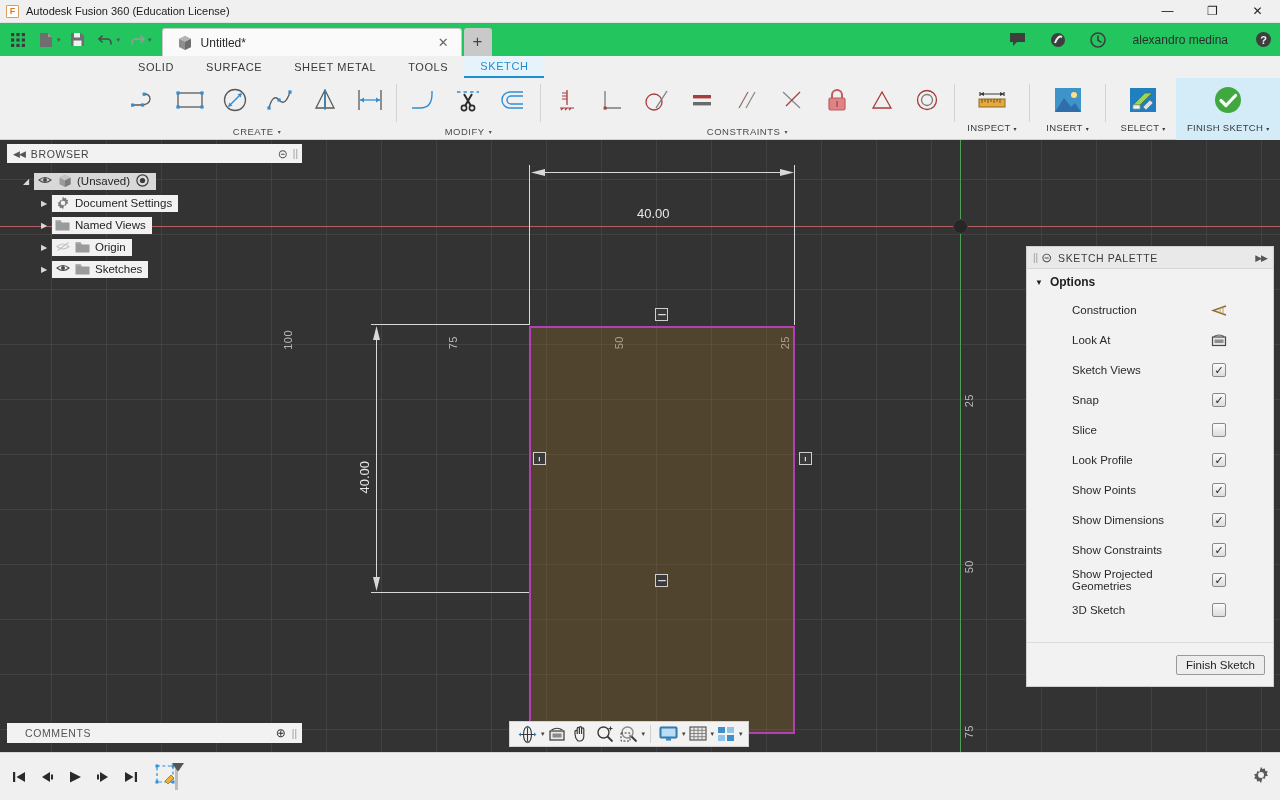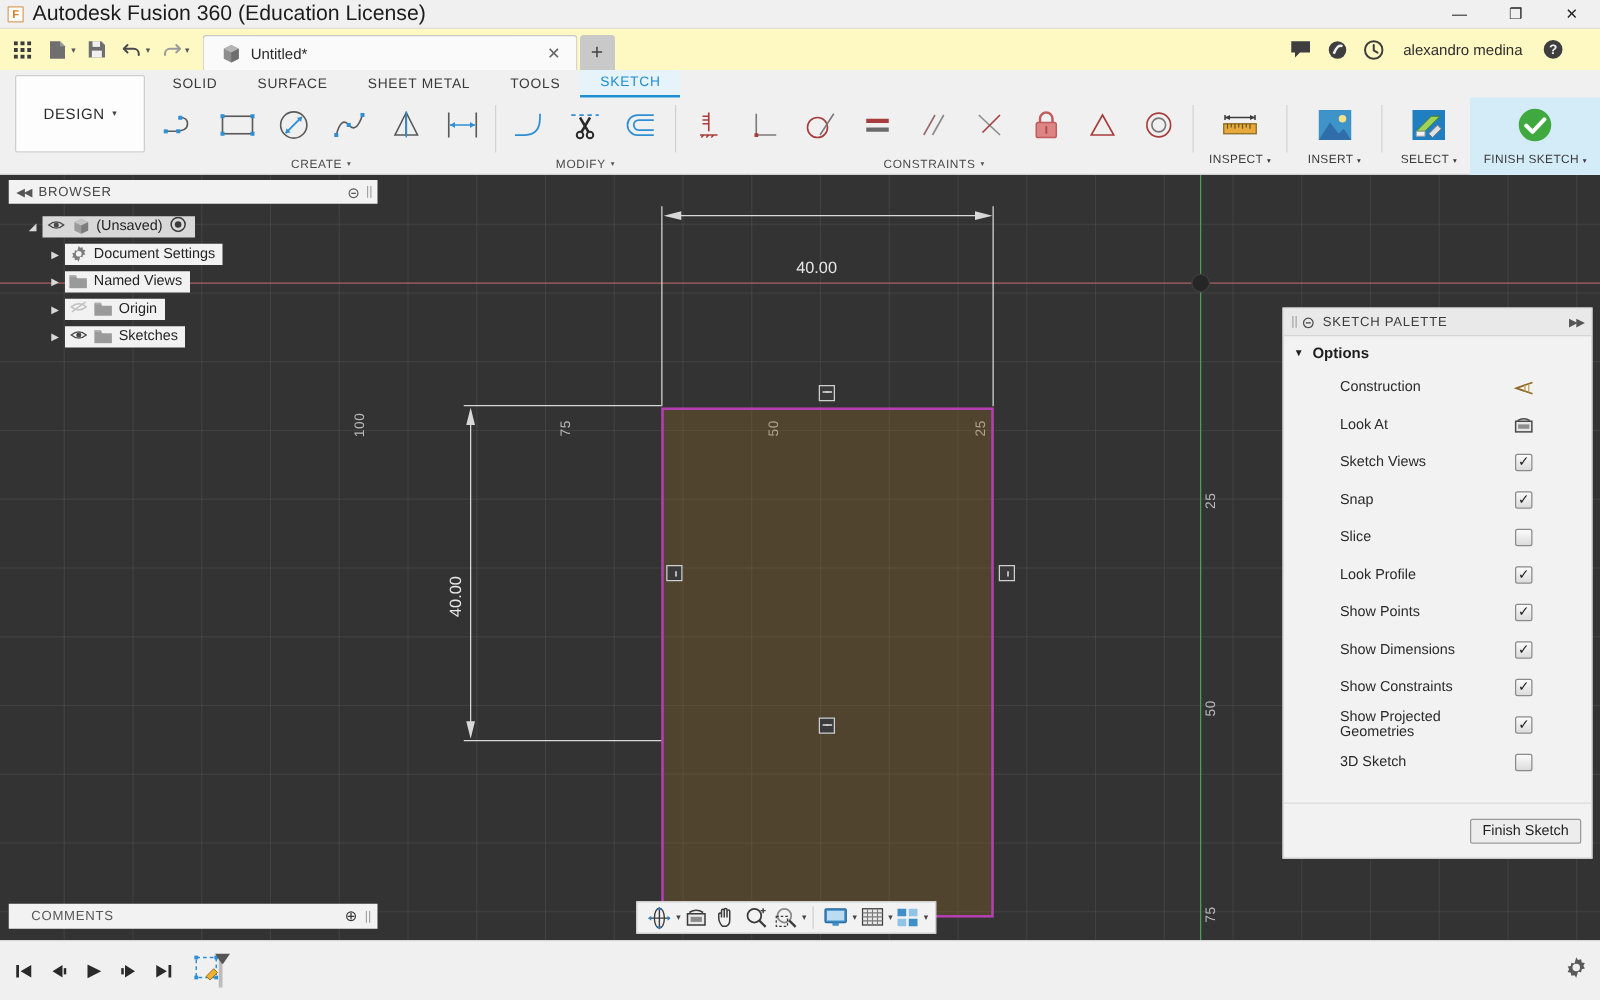--- a/index.html
+++ b/index.html
@@ -13,30 +13,30 @@
   
   #titlebar {
     height: 23px; background: #f0f0f0; display: flex; align-items: center;
     border-bottom: 1px solid #e2e2e2;
   }
   #app-logo {
     width: 13px; height: 13px; margin: 0 7px 0 6px; background: #ffffff;
     border: 1px solid #d8a060; color: #e07b20; font-size: 9px; font-weight: bold;
     line-height: 11px; text-align: center; border-radius: 1px;
   }
-  #app-title { font-size: 17px; color: #1c1c1c; }
+  #app-title { font-size: 11px; color: #1c1c1c; }
   #win-buttons { margin-left: auto; display: flex; height: 23px; }
   .win-btn {
     width: 45px; height: 23px; display: flex; align-items: center; justify-content: center;
     font-size: 12px; color: #222;
   }
 
   
   #qatbar {
-    height: 33px; background: #fef9c3; display: flex; align-items: center; position: relative;
+    height: 33px; background: #22c55e; display: flex; align-items: center; position: relative;
   }
   #qat-left {
     display: flex; align-items: center; height: 33px; padding-left: 5px; gap: 2px;
   }
   .qat-btn {
     width: 26px; height: 26px; display: flex; align-items: center; justify-content: center;
     color: #3c3c3c;
   }
   .qat-caret { font-size: 7px; color: #555; margin-left: -4px; margin-right: 2px; align-self: center; }
   #tabstrip { display: flex; align-items: flex-end; height: 33px; margin-left: 8px; flex: 1; }
@@ -45,21 +45,21 @@
     border-bottom: none; border-radius: 3px 3px 0 0; display: flex; align-items: center;
     padding: 0 8px 0 14px; position: relative;
   }
   .doc-tab .cube { margin-right: 8px; display: flex; }
   .doc-tab .label { font-size: 12px; color: #2a2a2a; flex: 1; }
   .doc-tab .tabclose { font-size: 13px; color: #666; padding: 0 4px; }
   .tab-add {
     width: 28px; height: 28px; display: flex; align-items: center; justify-content: center;
     background: #c9c9c9; color: #444; font-size: 17px; border-radius: 3px 3px 0 0; margin-left: 2px;
   }
-  #qat-right { display: flex; align-items: center; height: 33px; gap: 3px; padding-right: 25px; }
+  #qat-right { display: flex; align-items: center; height: 33px; gap: 14px; padding-right: 4px; }
   .hdr-icon { width: 26px; height: 26px; display: flex; align-items: center; justify-content: center; color: #3e3e3e; }
   #username { font-size: 12px; color: #2d2d2d; margin: 0 8px; white-space: nowrap; }
 
   
   #ribbon { background: #f0f0f0; border-bottom: 1px solid #d0d0d0; position: relative; height: 84px; }
   #ribbon-tabs { display: flex; align-items: center; height: 22px; padding-left: 122px; gap: 0px; }
   .rtab {
     font-size: 11px; letter-spacing: .6px; color: #3a3a3a; padding: 3px 16px 4px; height: 22px;
     display: flex; align-items: center;
   }
@@ -332,24 +332,20 @@
       <svg width="17" height="17" viewBox="0 0 17 17">
           <circle cx="8.5" cy="8.5" r="7.5" fill="#3e3e3e"></circle>
           <text x="8.5" y="12.6" font-size="11" font-family="Liberation Sans, sans-serif" fill="#f0f0f0" text-anchor="middle" font-weight="bold">?</text>
         </svg>
     </div>
   </div>
 </div>
 
 <div id="ribbon">
 
-  <div id="design-box">
-    <span class="t">DESIGN</span>
-    <span class="c">▾</span>
-  </div>
 
   <div id="ribbon-tabs">
     <div class="rtab">SOLID</div>
     <div class="rtab">SURFACE</div>
     <div class="rtab">SHEET METAL</div>
     <div class="rtab">TOOLS</div>
     <div class="rtab active">SKETCH</div>
   </div>
 
   <div id="ribbon-body">

